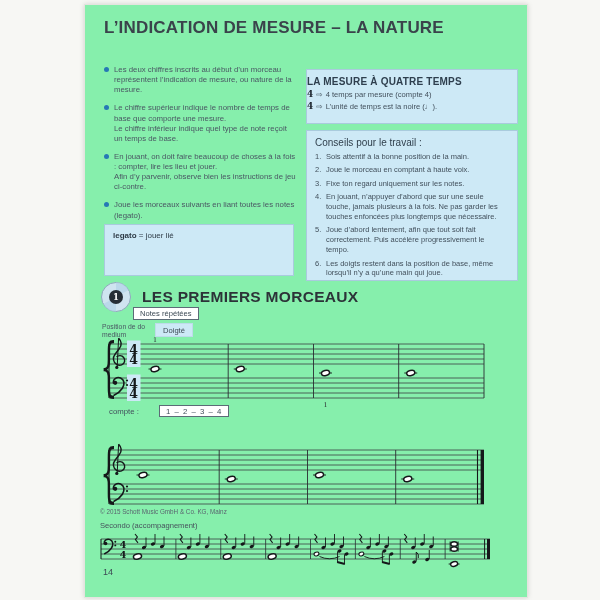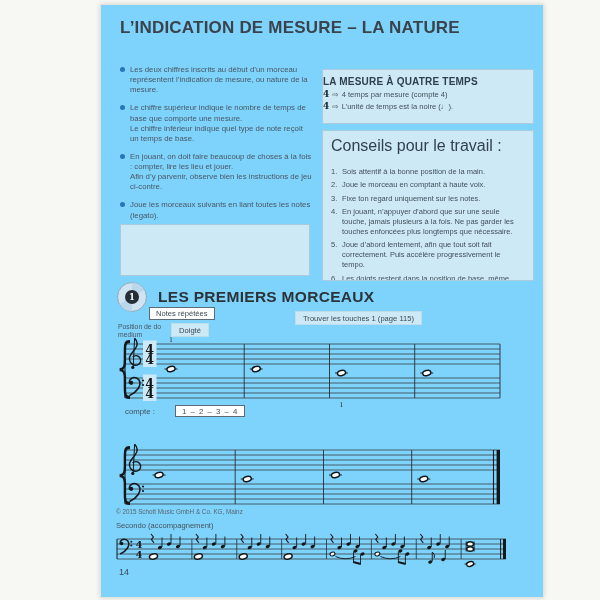--- a/index.html
+++ b/index.html
@@ -4,36 +4,36 @@
 <style>
   html,body{margin:0;padding:0;}
   body{
     width:600px;height:600px;position:relative;
     background:#f7f7f4;
     font-family:"Liberation Sans", sans-serif;
     color:#46525c;
     -webkit-font-smoothing:antialiased;
   }
   .page{
-    position:absolute;left:100px;top:4px;width:442px;height:592px;
-    background:#7dd3fc;border:1px solid #e4e4df;
+    position:absolute;left:84px;top:4px;width:442px;height:592px;
+    background:#86efac;border:1px solid #e4e4df;
     box-shadow:0 0 5px rgba(0,0,0,.15);
   }
   .abs{position:absolute;}
   .page-title{
     font-size:17px;font-weight:bold;color:#3a434b;line-height:1.18;letter-spacing:.2px;
   }
   .bullets{width:193px;font-size:7.8px;line-height:1.3;color:#4a5763;}
   .bullet-item{display:flex;gap:5px;margin-bottom:8px;}
   .dot{width:5px;height:5px;border-radius:50%;background:#2678b5;flex:none;margin-top:2px;}
   .bluebox{background:#cde9f6;border:1px solid #a9cbdd;box-sizing:border-box;}
   .box-title{font-size:10px;font-weight:bold;color:#2e3f4e;letter-spacing:.2px;}
   .ts-line{font-size:7.6px;color:#42505c;margin-top:2px;display:flex;align-items:center;gap:3px;}
   .ts-num{font-family:"DejaVu Serif",serif;font-weight:bold;font-size:9px;color:#1d262e;}
-  .conseils-title{font-size:16px;color:#31414e;margin-bottom:12px;}
+  .conseils-title{font-size:10px;color:#31414e;margin-bottom:4px;}
   .c-item{display:flex;font-size:7.5px;line-height:1.32;color:#42505c;margin-bottom:3.5px;}
   .c-num{width:11px;flex:none;}
   .legato-term{font-size:8px;color:#2e3b46;}
   .legato-body{font-size:8px;color:#42505c;margin-top:5px;line-height:1.35;}
   .section-title{font-size:15.5px;font-weight:bold;color:#2c3338;letter-spacing:.3px;}
   .tag-white{background:#fff;border:1px solid #5c6b77;font-size:7.6px;color:#3c4954;padding:1px 6px;}
   .tag-blue{background:#cde9f6;border:1px solid #bedcea;font-size:7.6px;color:#3c4954;padding:1.5px 7px;}
   .small-label{font-size:6.8px;color:#4a5763;line-height:1.25;}
   .compte{font-size:7.8px;color:#42505c;display:flex;align-items:center;gap:20px;}
   .compte-vals{border:1px solid #5c6b77;background:#fff;padding:0.5px 6px;font-size:7.8px;letter-spacing:1px;}
@@ -75,20 +75,23 @@
     </div>
     <div class="bullet-item">
       <span class="dot"></span>
       <div>
           <div>Joue les morceaux suivants en liant toutes les notes (legato).</div>
         </div>
     </div>
   </div>
 
   <div class="abs bluebox" style="left:19px;top:219px;width:190px;height:52px;padding:6px 8px;">
+    <div class="legato-term">
+      <b>legato</b><span> = jouer lié</span>
+    </div>
   </div>
 
   <div class="abs bluebox" style="left:221px;top:64px;width:212px;height:55px;padding:6px 0;">
     <div class="box-title">LA MESURE À QUATRE TEMPS</div>
     <div class="ts-line">
       <span class="ts-num">4</span>
       <span>⇨</span>
       <span>4 temps par mesure (compte 4)</span>
     </div>
     <div class="ts-line">
@@ -134,21 +137,20 @@
     <text x="16" y="19" font-size="8.5" font-weight="bold" fill="#ffffff" text-anchor="middle" font-family="Liberation Sans, sans-serif">1</text>
   </svg>
   <div class="abs section-title" style="left:57px;top:283px;">LES PREMIERS MORCEAUX</div>
 
   <div class="abs tag-white" style="left:48px;top:302px;">Notes répétées</div>
   <div class="abs small-label" style="left:17px;top:318px;width:52px;">
     <div>Position de do</div>
     <div>medium</div>
   </div>
   <div class="abs tag-blue" style="left:70px;top:318px;">Doigté</div>
-  <div class="abs tag-blue" style="left:194px;top:306px;">Trouver les touches 1 (page 115)</div>
 
   <svg id="sys1" class="abs" style="left:12px;top:331px;" width="390" height="74" viewBox="0 0 390 74">
     <g stroke="#3a3f43" stroke-width="0.8">
       <line x1="12" y1="8" x2="387" y2="8"></line>
         <line x1="12" y1="13" x2="387" y2="13"></line>
       <line x1="12" y1="18" x2="387" y2="18"></line>
         <line x1="12" y1="23" x2="387" y2="23"></line>
       <line x1="12" y1="28" x2="387" y2="28"></line>
       <line x1="12" y1="42" x2="387" y2="42"></line>
         <line x1="12" y1="47" x2="387" y2="47"></line>

